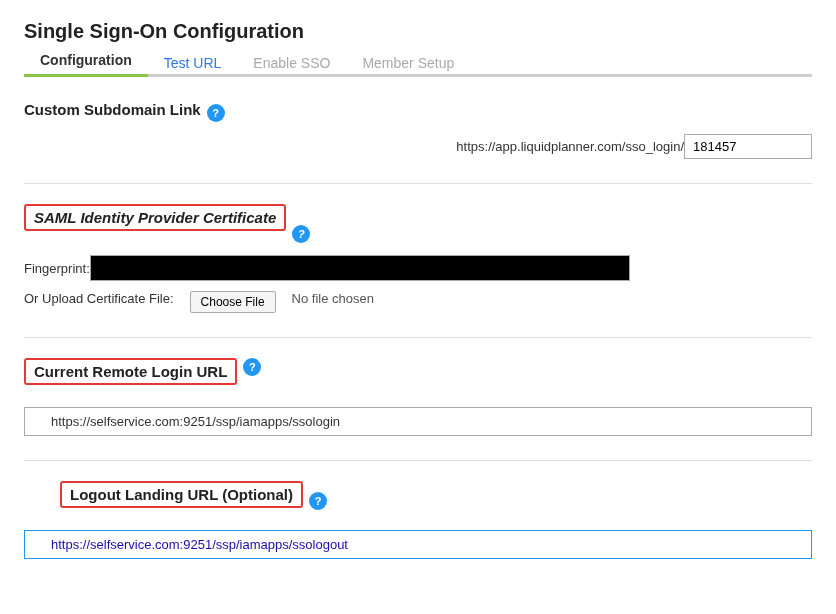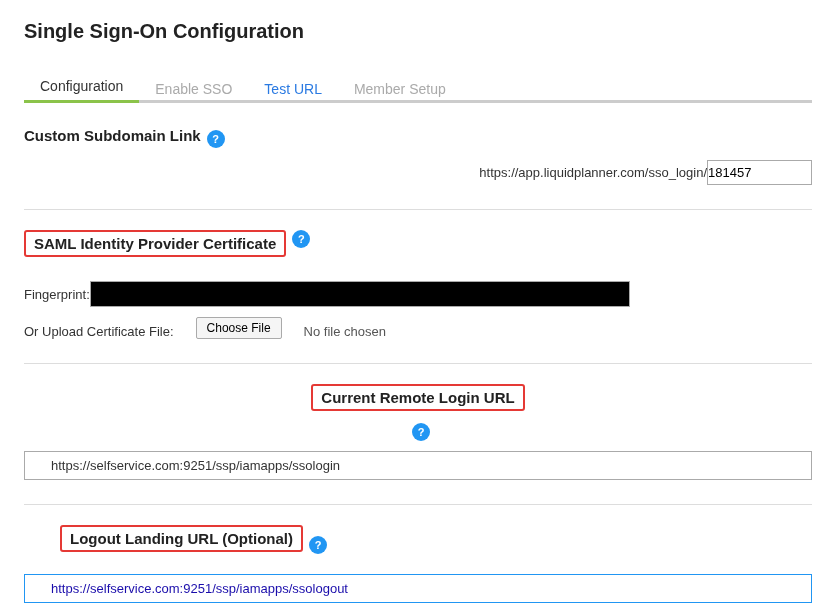--- a/index.html
+++ b/index.html
@@ -10,21 +10,21 @@
       background: #fff;
       padding: 20px 24px;
       width: 836px;
       min-height: 614px;
     }
 
     h1 {
       font-size: 20px;
       font-weight: bold;
       color: #222;
-      margin-bottom: 26px;
+      margin-bottom: 0;
     }
 
     
     .tabs {
       display: flex;
       align-items: flex-end;
       gap: 0;
       margin-bottom: 24px;
       border-bottom: 3px solid #ccc;
       padding-bottom: 0;
@@ -32,21 +32,21 @@
     .tab {
       padding: 6px 16px;
       font-size: 14px;
       cursor: pointer;
       color: #2a7ae2;
       position: relative;
       bottom: -3px;
     }
     .tab.active {
       color: #333;
-      font-weight: normal;
+      font-weight: bold;
       border-bottom: 3px solid #8bc34a;
     }
     .tab.disabled {
       color: #aaa;
       cursor: default;
     }
 
     
     .section {
       margin-bottom: 24px;
@@ -65,23 +65,23 @@
       margin-top: 10px;
       justify-content: flex-end;
     }
     .subdomain-prefix {
       font-size: 13px;
       color: #333;
       white-space: nowrap;
     }
     .subdomain-input {
       border: 1px solid #aaa;
-      padding: 4px 0;
-      font-size: 13px;
-      width: 105px;
+      padding: 4px 8px;
+      font-size: 13px;
+      width: 128px;
       outline: none;
     }
 
     
     .section-heading {
       display: inline-block;
       font-size: 15px;
       font-weight: bold;
       color: #222;
       border: 2px solid #e53935;
@@ -124,22 +124,22 @@
       padding: 5px 8px;
       font-size: 12px;
       background: #000;
       color: #000;
       max-width: 540px;
     }
 
     
     .upload-row {
       display: flex;
-      align-items: flex-end;
-      gap: 22px;
+      align-items: flex-start;
+      gap: 16px;
       font-size: 13px;
     }
     .choose-file-btn {
       background: #f5f5f5;
       border: 1px solid #aaa;
       padding: 3px 10px;
       font-size: 12px;
       cursor: pointer;
       border-radius: 2px;
     }
@@ -169,58 +169,58 @@
       margin-bottom: 6px;
     }
   </style>
 </head>
 <body>
 
 <h1>Single Sign-On Configuration</h1>
 
 <div class="tabs">
   <div class="tab active">Configuration</div>
+  <div class="tab">Test URL</div>
   <div class="tab disabled">Enable SSO</div>
-  <div class="tab">Test URL</div>
   <div class="tab disabled">Member Setup</div>
 </div>
 
 <div class="section">
   <div style="display:flex; align-items:center; margin-bottom:8px;text-align:right;">
     <span class="subdomain-label">Custom Subdomain Link</span>
     <span class="help-icon">?</span>
   </div>
   <div class="subdomain-row">
     <span class="subdomain-prefix">https://app.liquidplanner.com/sso_login/</span>
     <input class="subdomain-input" type="text" value="181457" style="">
   </div>
 </div>
 
 <hr class="section-divider">
 
 <div class="section">
-  <div style="display:flex; align-items:flex-start; margin-bottom:12px;">
+  <div style="display:flex; align-items:flex-end; margin-bottom:12px;font-style:italic;">
     <span class="section-heading">SAML Identity Provider Certificate</span>
     <span class="help-icon">?</span>
   </div>
   <div class="field-row">
     <span class="field-label">Fingerprint:</span>
     <input class="fingerprint-input" type="text" value="••••••••••••••••••••••••••••••••••••••••••••••••••••••" style="background: rgb(0, 0, 0); color: rgb(0, 0, 0); width: 540px;">
   </div>
   <div class="upload-row">
     <span class="field-label">Or Upload Certificate File:</span>
     <button class="choose-file-btn">Choose File</button>
     <span class="no-file-text">No file chosen</span>
   </div>
 </div>
 
 <hr class="section-divider">
 
 <div class="section">
-  <div style="display:flex; align-items:center; margin-bottom:10px;flex-direction:column;">
+  <div style="display:flex; align-items:flex-start; margin-bottom:10px;">
     <span class="section-heading">Current Remote Login URL</span>
     <span class="help-icon">?</span>
   </div>
   <input class="url-input" type="text" value="https://selfservice.com:9251/ssp/iamapps/ssologin" style="">
 </div>
 
 <hr class="section-divider">
 
 <div class="section">
   <div style="display:flex; align-items:center; margin-bottom:10px;padding-left:36px;">

